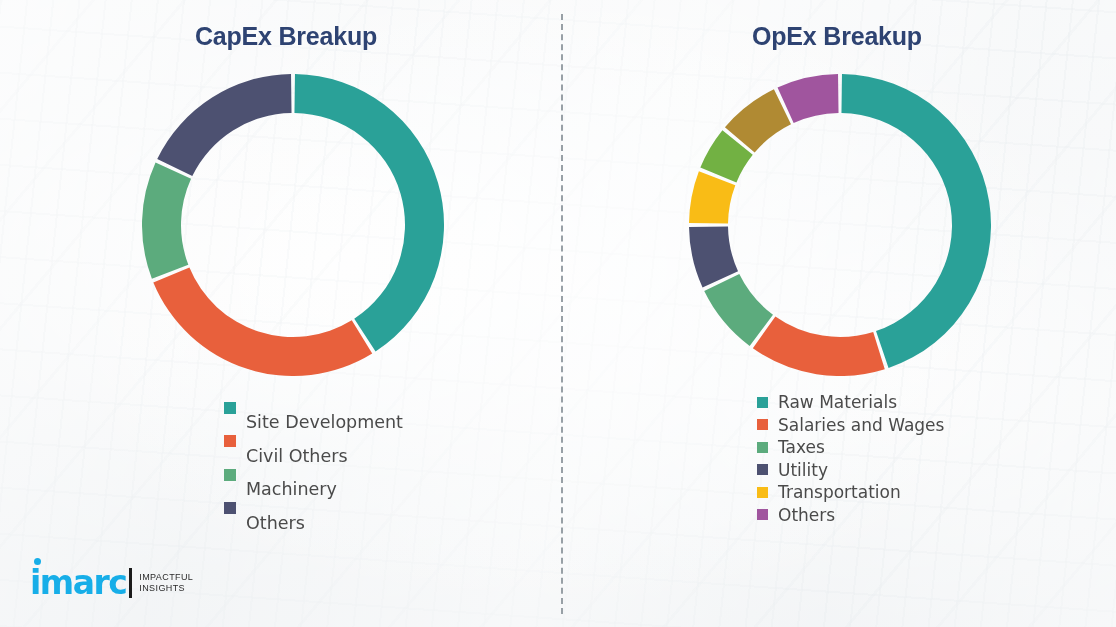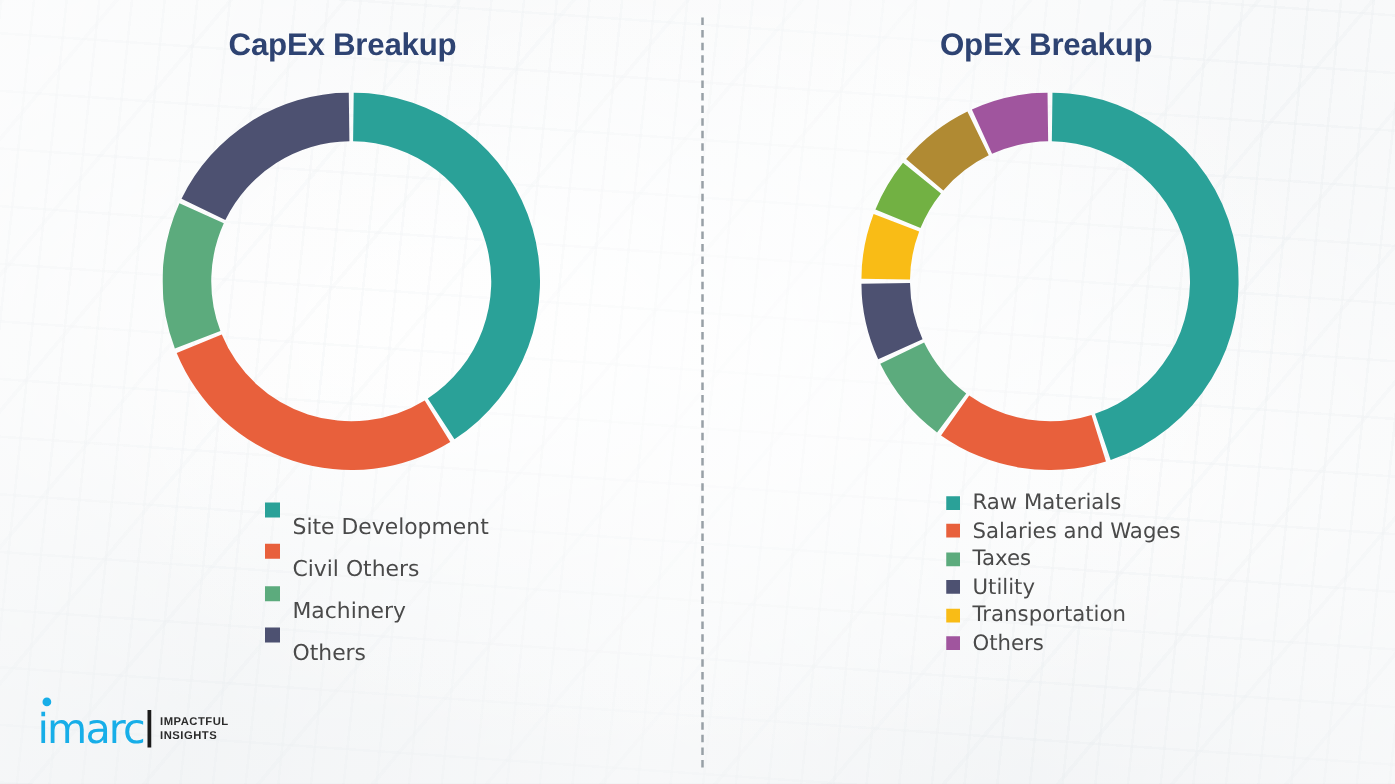--- a/index.html
+++ b/index.html
@@ -20,21 +20,21 @@
       radial-gradient(ellipse 55% 60% at 82% 60%, rgba(255,255,255,0.70) 0%, rgba(255,255,255,0.12) 65%, rgba(255,255,255,0) 100%),
       linear-gradient(180deg,#eef1f3 0%,#e7ebee 40%,#e2e7ea 70%,#dfe4e8 100%);
     pointer-events:none;
   }
   #bg-vignette{
     position:absolute;inset:0;
     background:radial-gradient(ellipse 75% 80% at 50% 45%, rgba(255,255,255,0.55) 0%, rgba(255,255,255,0.0) 70%);
     pointer-events:none;
   }
   .panel{position:absolute;top:0;height:627px;}
-  #capex-panel{left:0;width:558px;}
+  #capex-panel{left:12px;width:558px;}
   #opex-panel{left:558px;width:558px;}
   .chart-title{
     position:absolute;top:22px;left:0;width:100%;
     text-align:center;
     font-size:25px;font-weight:bold;
     color:#2e4372;
     letter-spacing:-0.2px;
   }
   #capex-panel .chart-title{left:-5px;}
   #opex-panel .chart-title{left:0px;}
@@ -64,33 +64,33 @@
     width:0;height:600px;
     border-left:2px dashed #98a0a6;
   }
   #logo{
     position:absolute;left:30px;top:566px;
     display:flex;align-items:center;
   }
   #logo-mark{position:relative;height:34px;}
   #logo-word{
     font-family:"DejaVu Sans",sans-serif;
-    font-size:33px;font-weight:normal;color:#17aee8;
+    font-size:33px;font-weight:bold;color:#17aee8;
     letter-spacing:-1.5px;line-height:34px;
   }
   #logo-dot{
     position:absolute;left:4px;top:-8px;
     width:7px;height:7px;border-radius:50%;background:#17aee8;
   }
   #logo-bar{
     width:3px;height:30px;background:#1b1b1b;margin:0 7px 0 3px;
   }
   #logo-tag{
     font-family:"Liberation Sans",sans-serif;
-    font-size:9px;font-weight:bold;color:#2b2b2b;
+    font-size:9px;font-weight:normal;color:#2b2b2b;
     line-height:11px;letter-spacing:0.4px;
   }
 </style>
 </head>
 <body>
 
 <div id="bg-texture"></div>
 <div id="bg-vignette"></div>
 
 <div class="panel" id="capex-panel">

